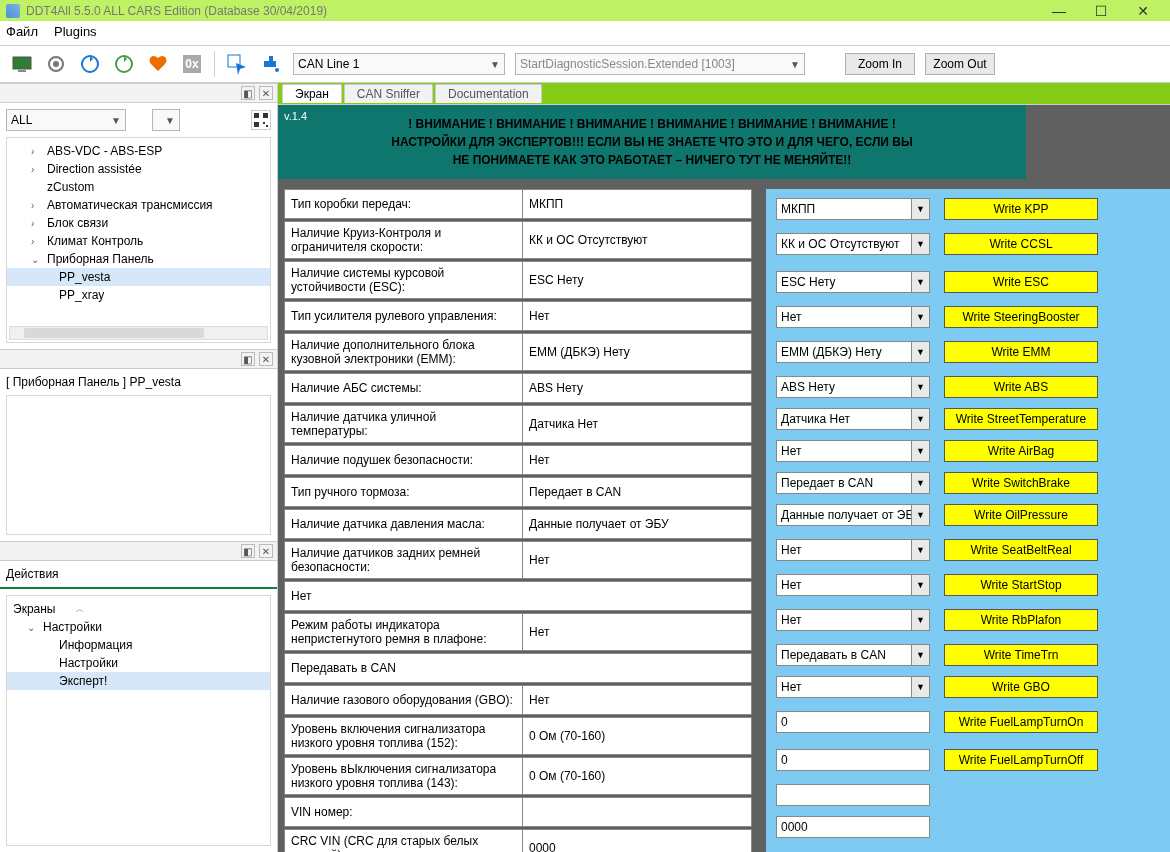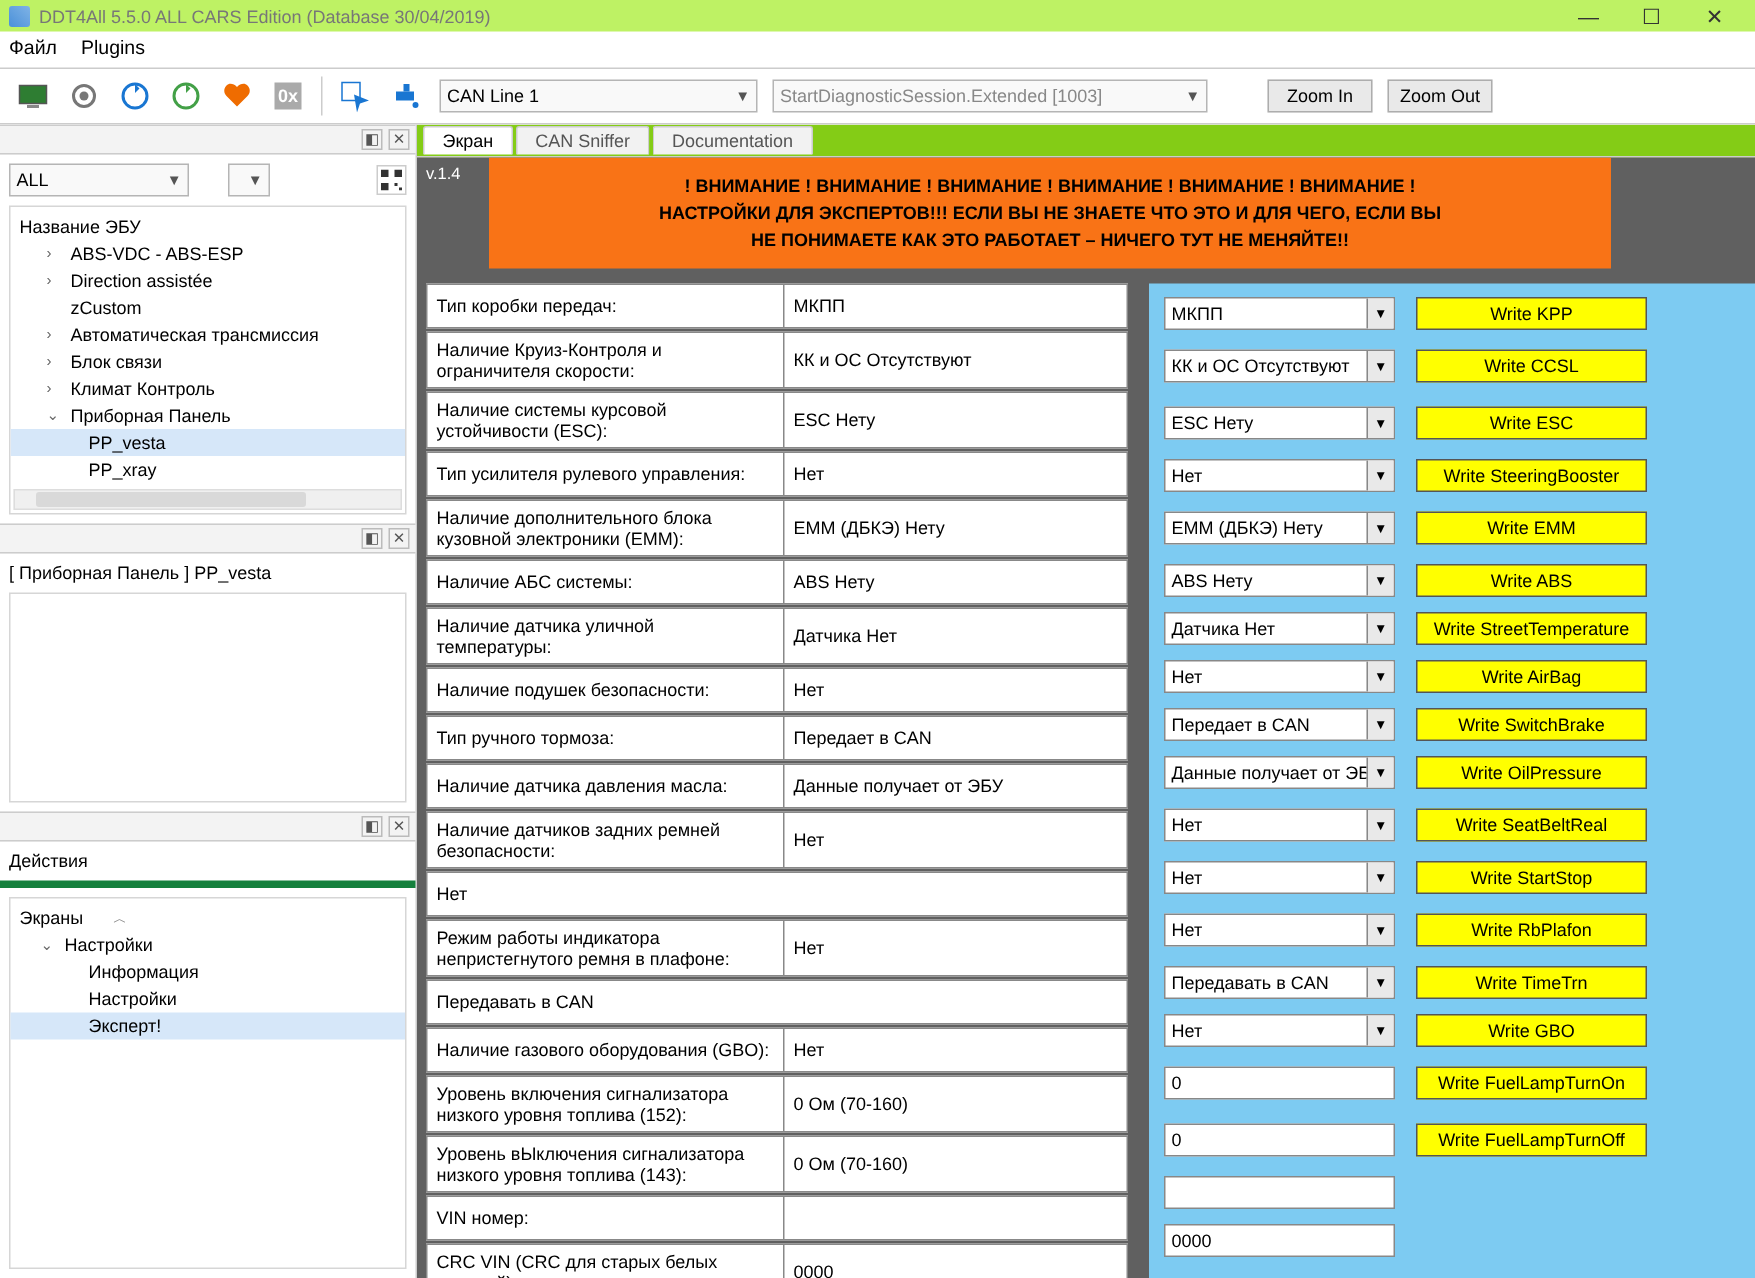--- a/index.html
+++ b/index.html
@@ -27,35 +27,35 @@
 .treebox { border: 1px solid #d6d6d6; margin: 0 6px 6px 6px; height: 206px; padding: 4px 0; overflow: hidden; position: relative; }
 .treehdr { padding: 2px 6px; font-size: 12px; color: #000; }
 .treeitem { padding: 2px 0 2px 24px; display: flex; align-items: center; gap: 6px; font-size: 12px; cursor: default; }
 .treeitem.sub { padding-left: 52px; }
 .treeitem.selected { background: #d6e7f9; }
 .caret { font-size: 10px; color: #666; width: 10px; }
 .hscroll { position: absolute; bottom: 2px; left: 2px; right: 2px; height: 14px; background: #f0f0f0; border: 1px solid #ddd; }
 .hscroll::after { content: ''; position: absolute; left: 14px; top: 1px; width: 180px; height: 10px; background: #d9d9d9; border-radius: 2px; }
 .propslabel { padding: 6px 6px; font-size: 12px; }
 .emptypanel { flex: 1; border: 1px solid #d6d6d6; margin: 0 6px 6px 6px; }
-.actionsheader { padding: 6px; border-bottom: 5px solid #15803d; font-size: 12px; }
+.actionsheader { padding: 6px; border-bottom: 2px solid #15803d; font-size: 12px; }
 .screenstree { border: 1px solid #d6d6d6; margin: 6px; flex: 1; padding: 4px 0; }
 .screenstree .hdr { padding: 2px 6px; display: flex; align-items: center; gap: 20px; }
 .screenstree .hdr .collapse { font-size: 9px; color: #888; }
 .screensitem { padding: 2px 0 2px 20px; display: flex; align-items: center; gap: 6px; font-size: 12px; cursor: default; }
 .screenssub { padding-left: 52px; }
 .selected2 { background: #d6e7f9; }
 .rightcol { flex: 1; display: flex; flex-direction: column; overflow: hidden; }
 .tabbar { height: 22px; display: flex; align-items: flex-start; padding-left: 4px; background: #84cc16; border-bottom: 1px solid #ccc; }
 .tab { padding: 2px 12px; border: 1px solid #ccc; border-bottom: none; margin-right: 2px; background: #fff; font-size: 12px; border-top-left-radius: 2px; border-top-right-radius: 2px; position: relative; top: 1px; }
 .tab.active { background: #fff; }
 .tab.inactive { background: #f2f2f2; color: #555; }
 .viewport { flex: 1; background: #606060; position: relative; overflow: hidden; }
 .version { position: absolute; top: 5px; left: 6px; color: #fff; font-size: 11px; }
-.warning { margin-left: 48px; margin-right: 0; width: 748px; background: #f97316; color: #000; font-weight: bold; text-align: center; padding: 10px 20px; font-size: 14px; line-height: 18px; }
+.warning { margin-right: 0; width: 748px; background: #0f766e; color: #000; font-weight: bold; text-align: center; padding: 10px 20px; font-size: 14px; line-height: 18px; }
 .mainrow { display: flex; margin-top: 10px; }
 .lefttbl { width: 468px; margin-left: 6px; }
 .rowcell { display: flex; border: 1px solid #888; background: #fff; margin-bottom: 2px; min-height: 30px; }
 .labelcell { width: 238px; padding: 4px 6px; border-right: 1px solid #888; display: flex; align-items: center; font-size: 12px; }
 .valcell { flex: 1; padding: 4px 6px; display: flex; align-items: center; font-size: 12px; }
 .rightside { flex: 1; background: #7dcbf2; padding: 6px 0 6px 10px; margin-left: 14px; }
 .ctrlrow { display: flex; align-items: center; margin-bottom: 4px; height: 28px; }
 .dropdown { width: 154px; height: 22px; background: #fff; border: 1px solid #888; display: flex; align-items: center; padding: 0 4px; position: relative; font-size: 12px; }
 .dropdown .darrow { position: absolute; right: 0; top: 0; width: 18px; height: 100%; background: #e9e9e9; border-left: 1px solid #888; display: flex; align-items: center; justify-content: center; font-size: 9px; }
 .writebtn { width: 154px; height: 22px; background: #ffff00; border: 1px solid #555; text-align: center; line-height: 20px; font-size: 12px; margin-left: 14px; }
@@ -161,21 +161,20 @@
         <svg width="14" height="14">
             <rect x="0" y="0" width="5" height="5" fill="#333"></rect>
             <rect x="9" y="0" width="5" height="5" fill="#333"></rect>
             <rect x="0" y="9" width="5" height="5" fill="#333"></rect>
             <rect x="9" y="9" width="2" height="2" fill="#333"></rect>
             <rect x="12" y="12" width="2" height="2" fill="#333"></rect>
           </svg>
       </div>
     </div>
     <div class="treebox">
-      <div class="treehdr">Название ЭБУ</div>
       <div id="tree-items">
           <div class="treeitem">
             <span class="caret">›</span>
             <span>ABS-VDC - ABS-ESP</span>
           </div>
           <div class="treeitem">
             <span class="caret">›</span>
             <span>Direction assistée</span>
           </div>
           <div class="treeitem">

